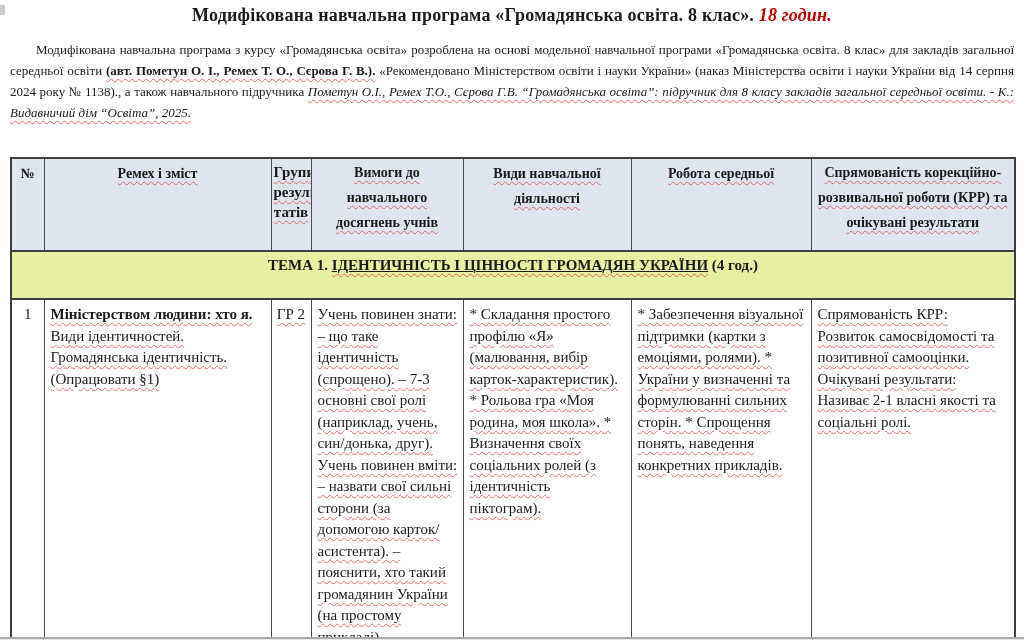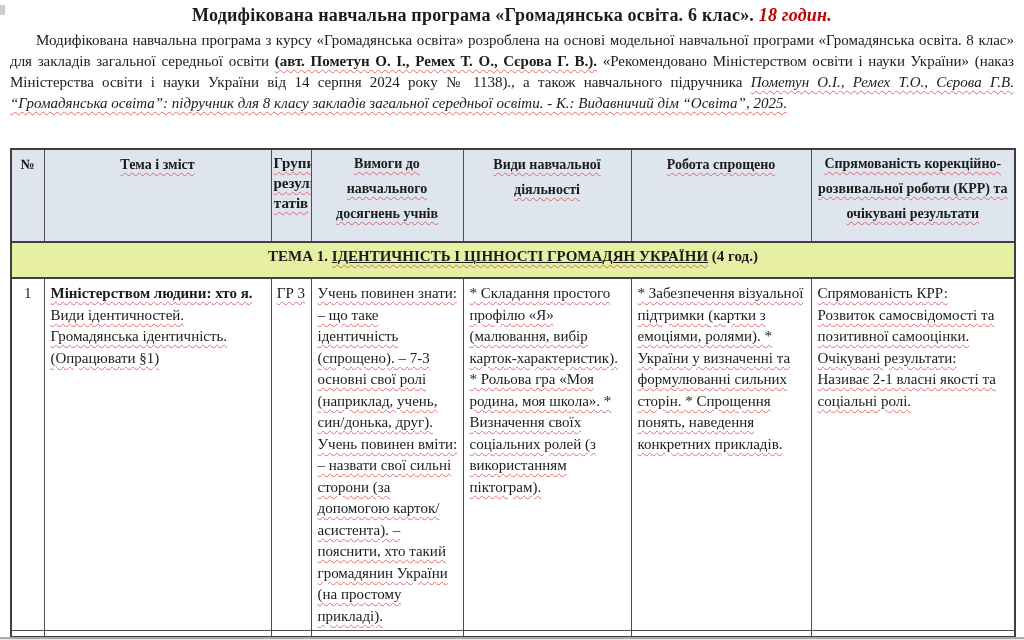--- a/index.html
+++ b/index.html
@@ -11,21 +11,21 @@
   .doc { position:relative; width:1024px; height:640px; background:#ffffff; }
 
   .corner-mark { position:absolute; left:0; top:0; width:5px; height:10px; background:#cccccc; }
   .bottom-edge { position:absolute; left:0; bottom:0; width:1024px; height:8px;
                  background:#e9e9e9; border-top:2px solid #ababab; }
 
   h1.title { margin-top:5px; text-align:center; font-size:18px; font-weight:bold; letter-spacing:.2px; }
   h1.title .hours { color:#c00000; font-style:italic;margin-top:32px; }
 
   p.intro {
-    margin:4px 10px 0 10px; font-size:15px; line-height:21px;
+    margin:13px 10px 0 10px; font-size:13px; line-height:21px;
     text-align:justify; text-indent:26px;
   }
   .b { font-weight:bold; }
   .i { font-style:italic; }
 
   .sq {
     text-decoration-line:underline;
     text-decoration-style:wavy;
     text-decoration-color:rgba(216,78,78,.8);
     text-decoration-thickness:1px;
@@ -43,82 +43,82 @@
     border:1px solid #4d4d4d; vertical-align:top; overflow:hidden;
   }
   tr.head th {
     height:93px; background:#dee5ee; font-weight:bold;
     font-size:14px; line-height:1.8; text-align:center; padding:2px 2px;
   }
   tr.head th.col-groups { font-size:15px; line-height:1.32; white-space:pre-line; padding-top:4px; }
   tr.head th.col-krr, tr.head th.col-req { line-height:1.78; }
 
   tr.theme td {
-    height:36px; background:#e6efa2; text-align:center;
+    height:48px; background:#e6efa2; text-align:center;
     font-weight:bold; font-size:15px; padding-top:5px;
     border-top:2px solid #3f3f3f; border-bottom:2px solid #3f3f3f;
   }
 
   tr.row1 td { height:340px; font-size:15px; line-height:21.5px; padding:4px 5px 3px 6px; }
   tr.row1 td.c-num, tr.row1 td.c-group { text-align:center; padding-left:2px; padding-right:2px; }
   .cell-text { white-space:pre-line; }
   tr.stub td { height:6px; padding:0; border-bottom:none; }
 </style>
 </head>
 <body>
 
 <div class="doc">
 
   <div class="corner-mark"></div>
 
-  <h1 class="title"><span>Модифікована навчальна програма «Громадянська освіта. 6 клас».</span><span class="hours b i"> 18 годин.</span></h1>
+  <h1 class="title"><span>Модифікована навчальна програма «Громадянська освіта. 8 клас».</span><span class="hours b i"> 18 годин.</span></h1>
 
   <p class="intro"><span>Модифікована навчальна програма з курсу «Громадянська освіта» розроблена на основі модельної навчальної програми «Громадянська освіта. 8 клас» для закладів загальної середньої освіти </span><span class="b sq">(авт. Пометун О. І., Ремех Т. О., Сєрова Г. В.).</span><span> «Рекомендовано Міністерством освіти і науки України» (наказ Міністерства освіти і науки України від 14 серпня 2024 року № 1138)., а також навчального підручника </span><span class="i sq">Пометун О.І., Ремех Т.О., Сєрова Г.В. “Громадянська освіта”: підручник для 8 класу закладів загальної середньої освіти. - К.: Видавничий дім “Освіта”, 2025.</span></p>
 
   <table class="program">
     <colgroup>
       <col style="width:33px">
         <col style="width:227px">
         <col style="width:40px">
       <col style="width:152px">
         <col style="width:168px">
         <col style="width:180px">
       <col style="width:204px">
     </colgroup>
 
     <tbody>
         <tr class="head">
       <th class="col-num"><span>№</span></th>
-      <th class="col-topic"><span class="sq">Тема і зміст</span></th>
+      <th class="col-topic"><span class="sq">Ремех і зміст</span></th>
       <th class="col-groups"><span class="sq">Групи
 резуль
 татів</span></th>
       <th class="col-req"><span class="sq">Вимоги до навчального досягнень учнів</span></th>
       <th class="col-act"><span class="sq">Види навчальної діяльності</span></th>
-      <th class="col-asst"><span class="sq">Робота спрощено</span></th>
+      <th class="col-asst"><span class="sq">Робота середньої</span></th>
       <th class="col-krr"><span class="sq">Спрямованість корекційно-розвивальної роботи (КРР) та очікувані результати</span></th>
     </tr>
 
     <tr class="theme">
       <td colspan="7"><span>ТЕМА 1. </span><span class="u-solid"><span class="sq">ІДЕНТИЧНІСТЬ І ЦІННОСТІ ГРОМАДЯН УКРАЇНИ</span></span><span> (4 год.)</span></td>
     </tr>
 
     <tr class="row1">
       <td class="c-num"><span>1</span></td>
       <td class="c-topic">
         <div class="cell-text"><span class="b sq">Міністерством людини: хто я.</span><br><span class="sq">Види ідентичностей.
 Громадянська ідентичність.
 (Опрацювати §1)</span></div>
       </td>
-      <td class="c-group"><span class="sq">ГР 3</span></td>
+      <td class="c-group"><span class="sq">ГР 2</span></td>
       <td class="c-req">
             <div class="cell-text sq">Учень повинен знати: – що таке ідентичність (спрощено). – 7-3 основні свої ролі (наприклад, учень, син/донька, друг). Учень повинен вміти: – назвати свої сильні сторони (за допомогою карток/асистента). – пояснити, хто такий громадянин України (на простому прикладі).</div>
           </td>
       <td class="c-act">
-            <div class="cell-text sq">* Складання простого профілю «Я» (малювання, вибір карток-характеристик). * Рольова гра «Моя родина, моя школа». * Визначення своїх соціальних ролей (з використанням піктограм).</div>
+            <div class="cell-text sq">* Складання простого профілю «Я» (малювання, вибір карток-характеристик). * Рольова гра «Моя родина, моя школа». * Визначення своїх соціальних ролей (з ідентичність піктограм).</div>
           </td>
       <td class="c-asst">
             <div class="cell-text sq">* Забезпечення візуальної підтримки (картки з емоціями, ролями). * України у визначенні та формулюванні сильних сторін. * Спрощення понять, наведення конкретних прикладів.</div>
           </td>
       <td class="c-krr">
             <div class="cell-text sq">Спрямованість КРР:
 Розвиток самосвідомості та позитивної самооцінки.
 Очікувані результати:
 Називає 2-1 власні якості та соціальні ролі.</div>
           </td>

